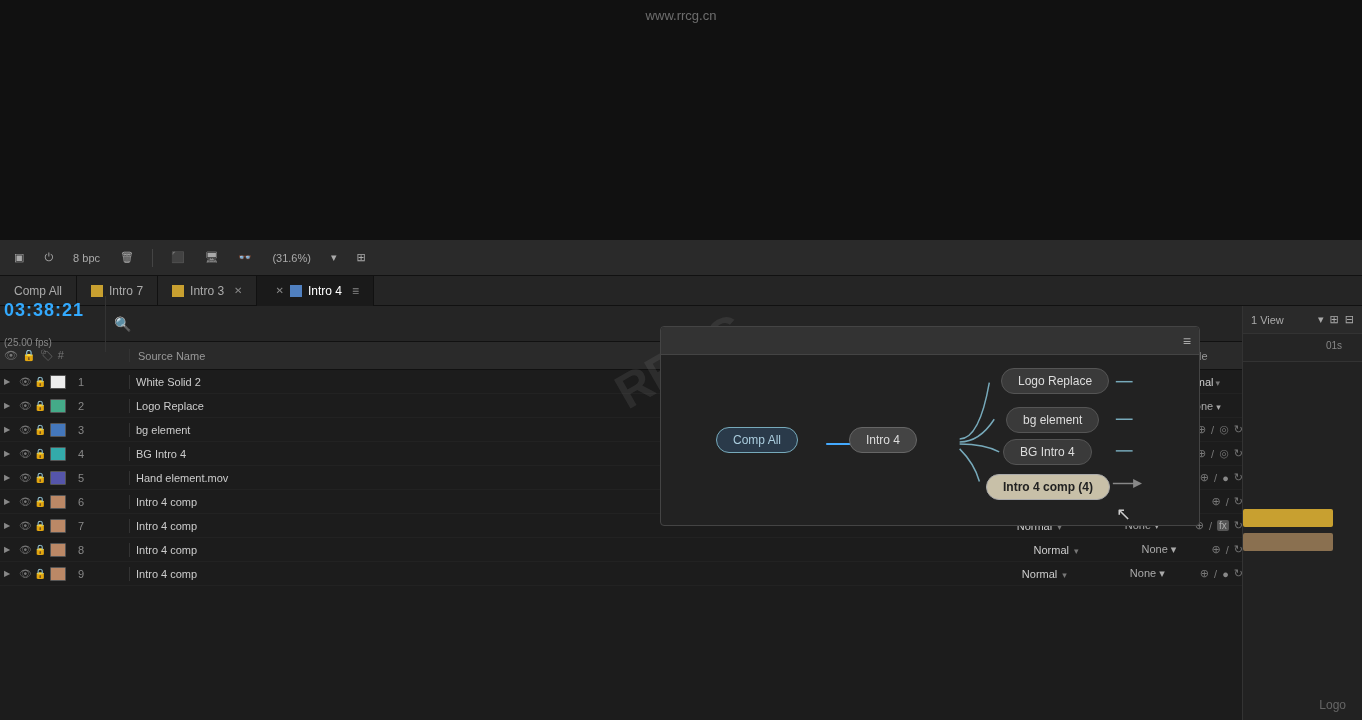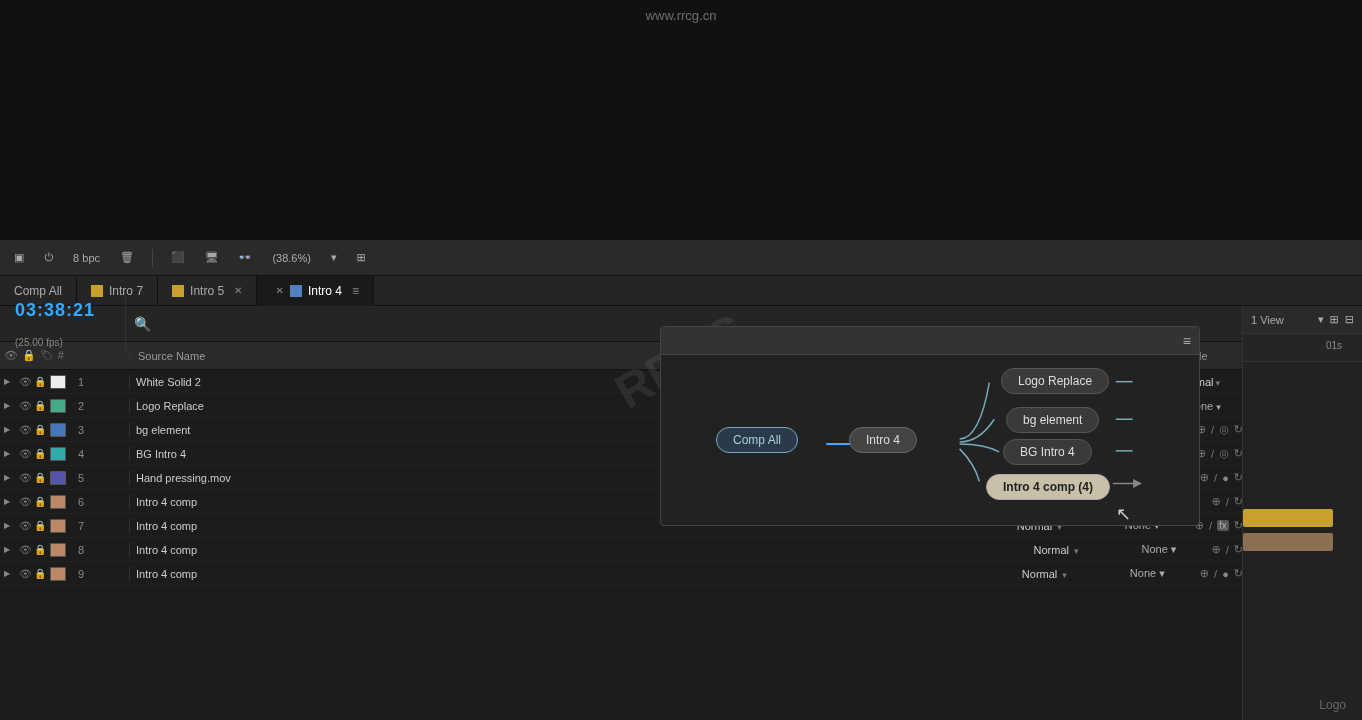--- a/index.html
+++ b/index.html
@@ -378,50 +378,50 @@
 
 <div class="toolbar">
   <span class="toolbar-item">▣</span>
   <span class="toolbar-item">⏻</span>
   <span class="toolbar-item">8 bpc</span>
   <span class="toolbar-item">🗑</span>
   <div class="toolbar-separator"></div>
   <span class="toolbar-item">⬛</span>
   <span class="toolbar-item">🖥</span>
   <span class="toolbar-item">👓</span>
-  <span class="toolbar-item">(38.6%)</span>
+  <span class="toolbar-item">(31.6%)</span>
   <span class="toolbar-item">▾</span>
   <span class="toolbar-item">⊞</span>
 </div>
 
 <div class="tab-bar">
   <div class="tab">
     <span>Comp All</span>
   </div>
   <div class="tab">
     <span class="tab-color-box" style="background:#c8a030;"></span>
     <span>Intro 7</span>
   </div>
   <div class="tab">
     <span class="tab-color-box" style="background:#c8a030;"></span>
-    <span>Intro 5</span>
+    <span>Intro 3</span>
     <span class="tab-close">✕</span>
   </div>
   <div class="tab active">
     <span class="tab-close">✕</span>
     <span class="tab-color-box" style="background:#5080c0;"></span>
     <span>Intro 4</span>
     <span class="tab-menu-icon">≡</span>
   </div>
 </div>
 
 <div class="main-area">
 
   <div class="timeline-header">
-    <div style="width:126px; padding:4px 15px; border-right:1px solid #333;">
+    <div style="width:106px; padding:4px 4px; border-right:1px solid #333;">
       <div class="timecode-value">03:38:21</div>
       <div class="timecode-fps">(25.00 fps)</div>
     </div>
     <div class="search-area">
       <span class="search-icon-wrap">🔍</span>
     </div>
   </div>
 
   <div class="col-headers">
     <div style="width:130px; padding-left:4px; border-right:1px solid #333; display:flex; gap:4px;">
@@ -522,21 +522,21 @@
     </div>
 
     <div class="layer-row">
       <div class="layer-controls">
         <span class="layer-expand">▶</span>
         <span style="color:#777; font-size:10px;">👁</span>
         <span style="color:#777; font-size:10px;">🔒</span>
         <div class="layer-thumb thumb-film"></div>
         <span class="layer-num">5</span>
       </div>
-      <div style="flex:1; padding-left:6px;">Hand pressing.mov</div>
+      <div style="flex:1; padding-left:6px;">Hand element.mov</div>
       <div style="width:90px; padding-left:6px;">Normal <span class="drop-arrow">▾</span></div>
       <div style="width:20px;"></div>
       <div style="width:70px; padding-left:4px; color:#aaa; font-size:11px;">None ▾</div>
       <div style="display:flex; gap:5px; padding:0 4px; align-items:center;">
         <span style="color:#777; font-size:11px;">⊕</span>
         <span style="color:#777; font-size:11px;">/</span>
         <span style="color:#888; font-size:11px;">●</span>
         <span style="color:#777; font-size:11px;">↻</span>
         <span style="width:50px; color:#aaa; font-size:11px;">None ▾</span>
         <span style="color:#3af; width:55px; text-align:right; font-size:11px;">100.0%</span>

